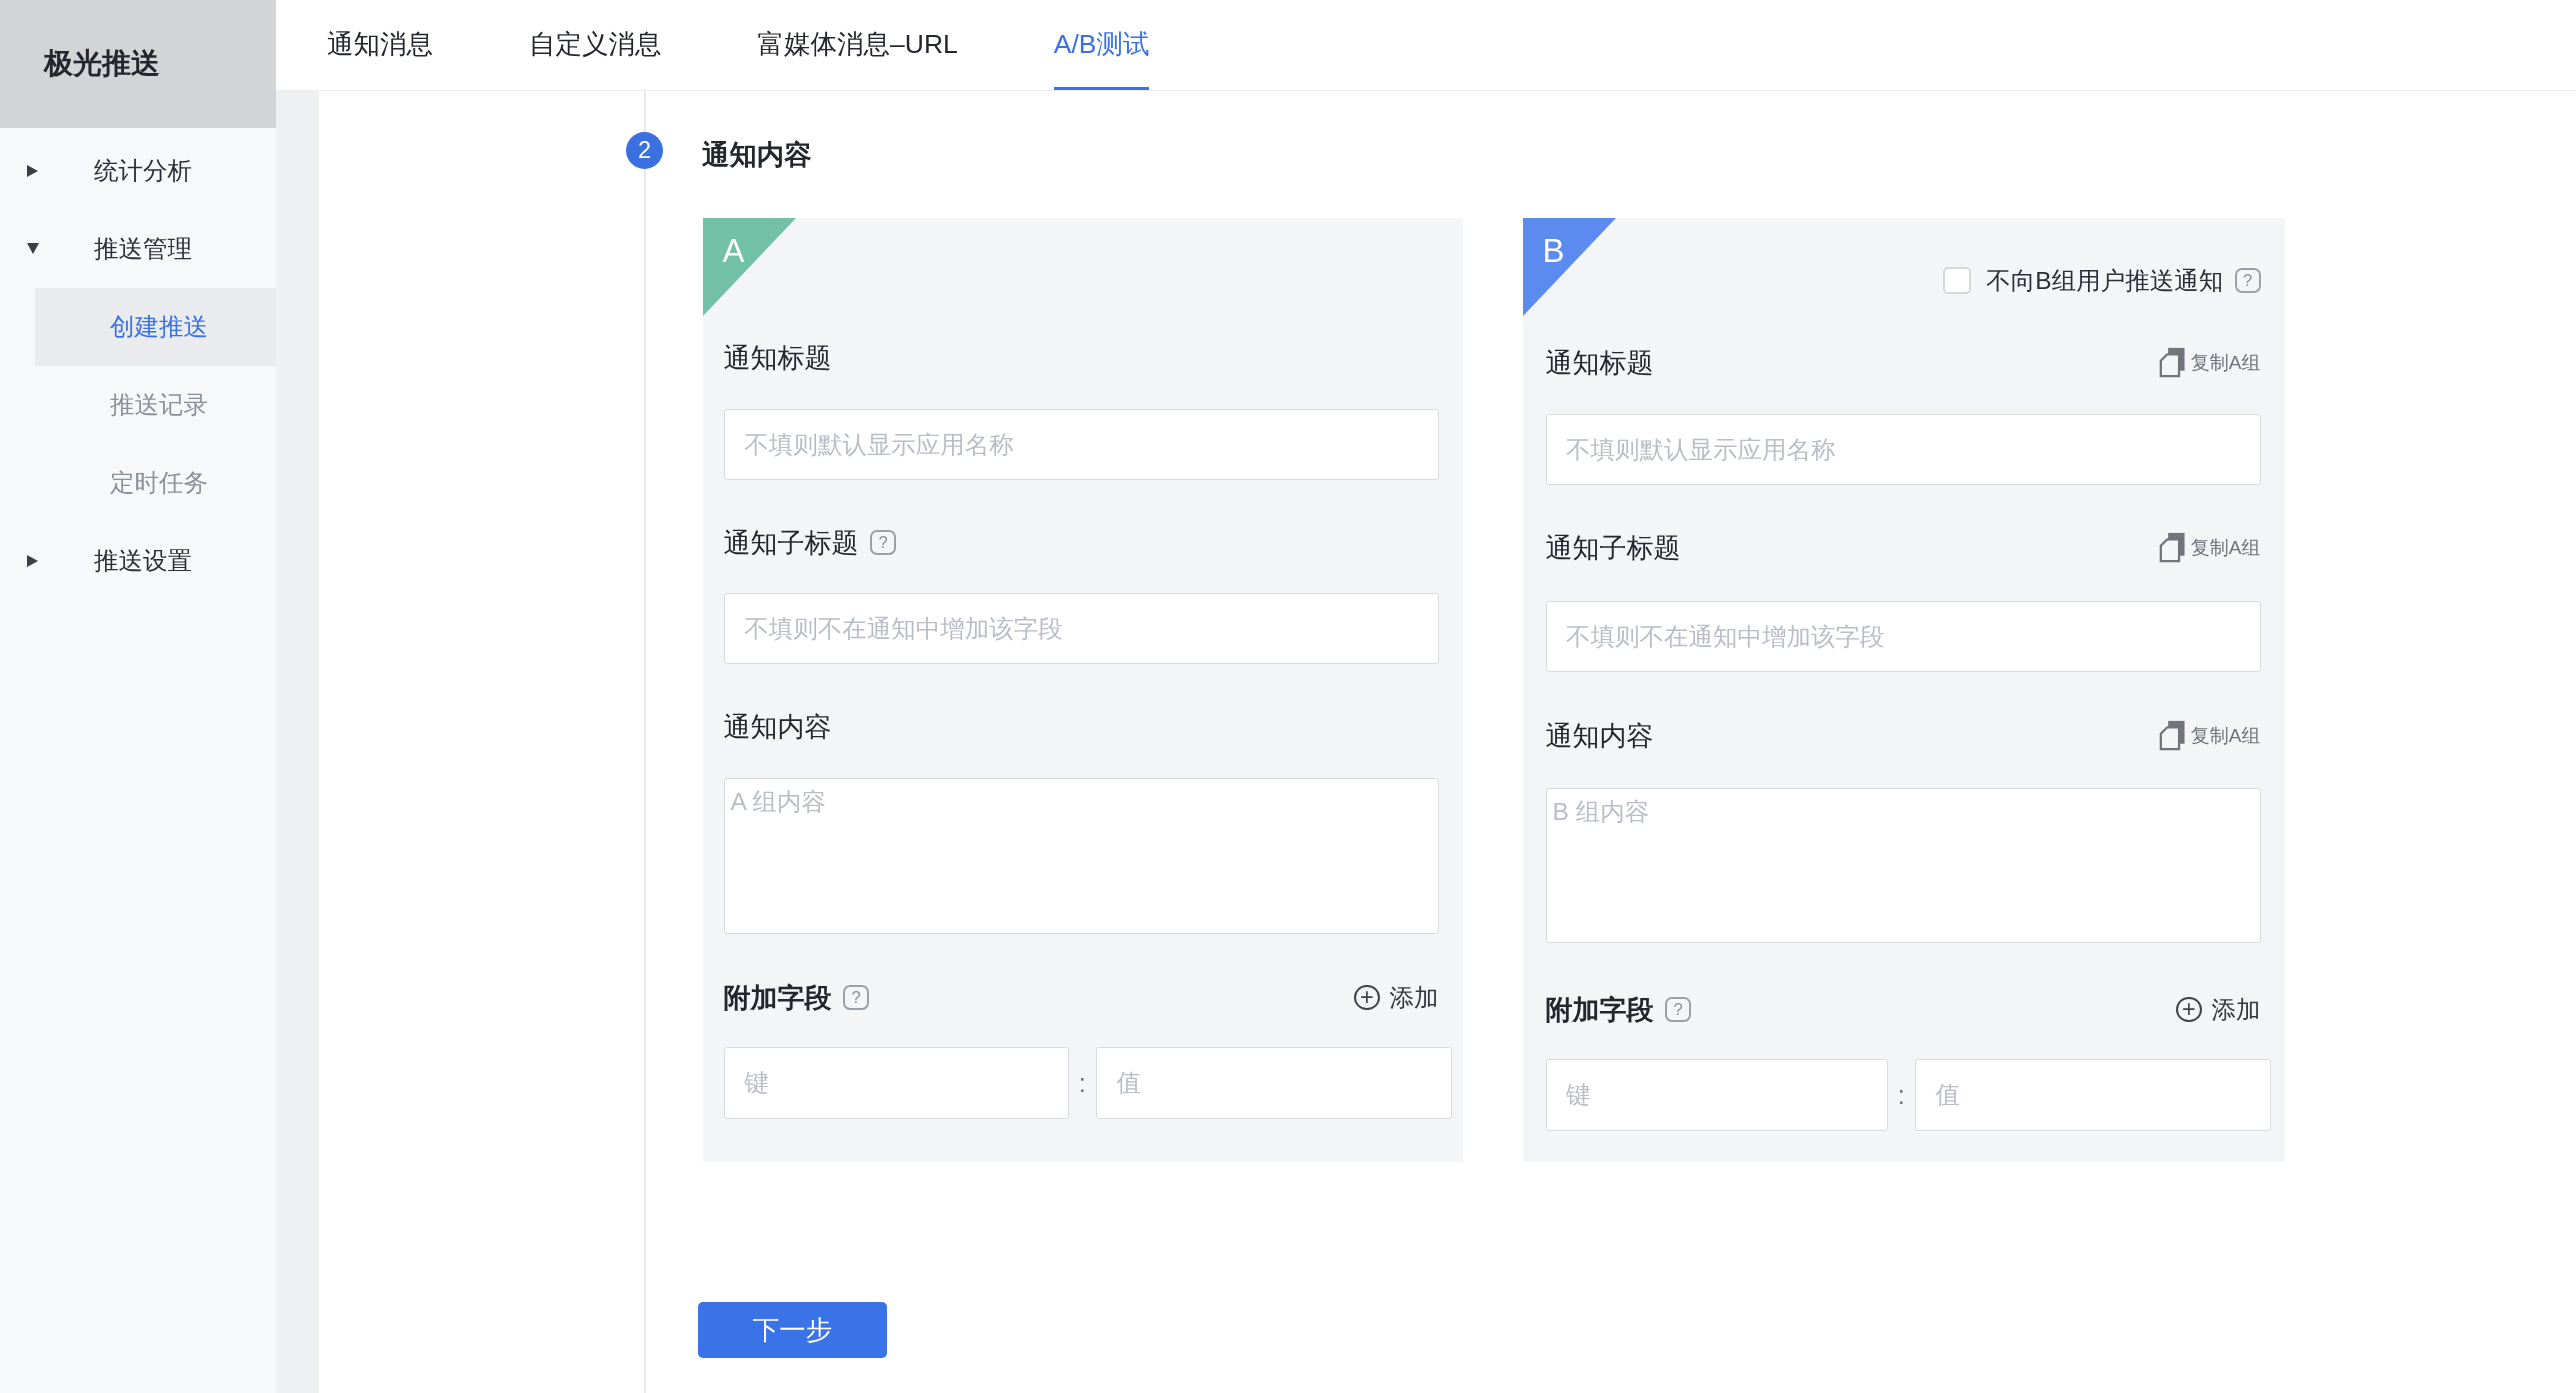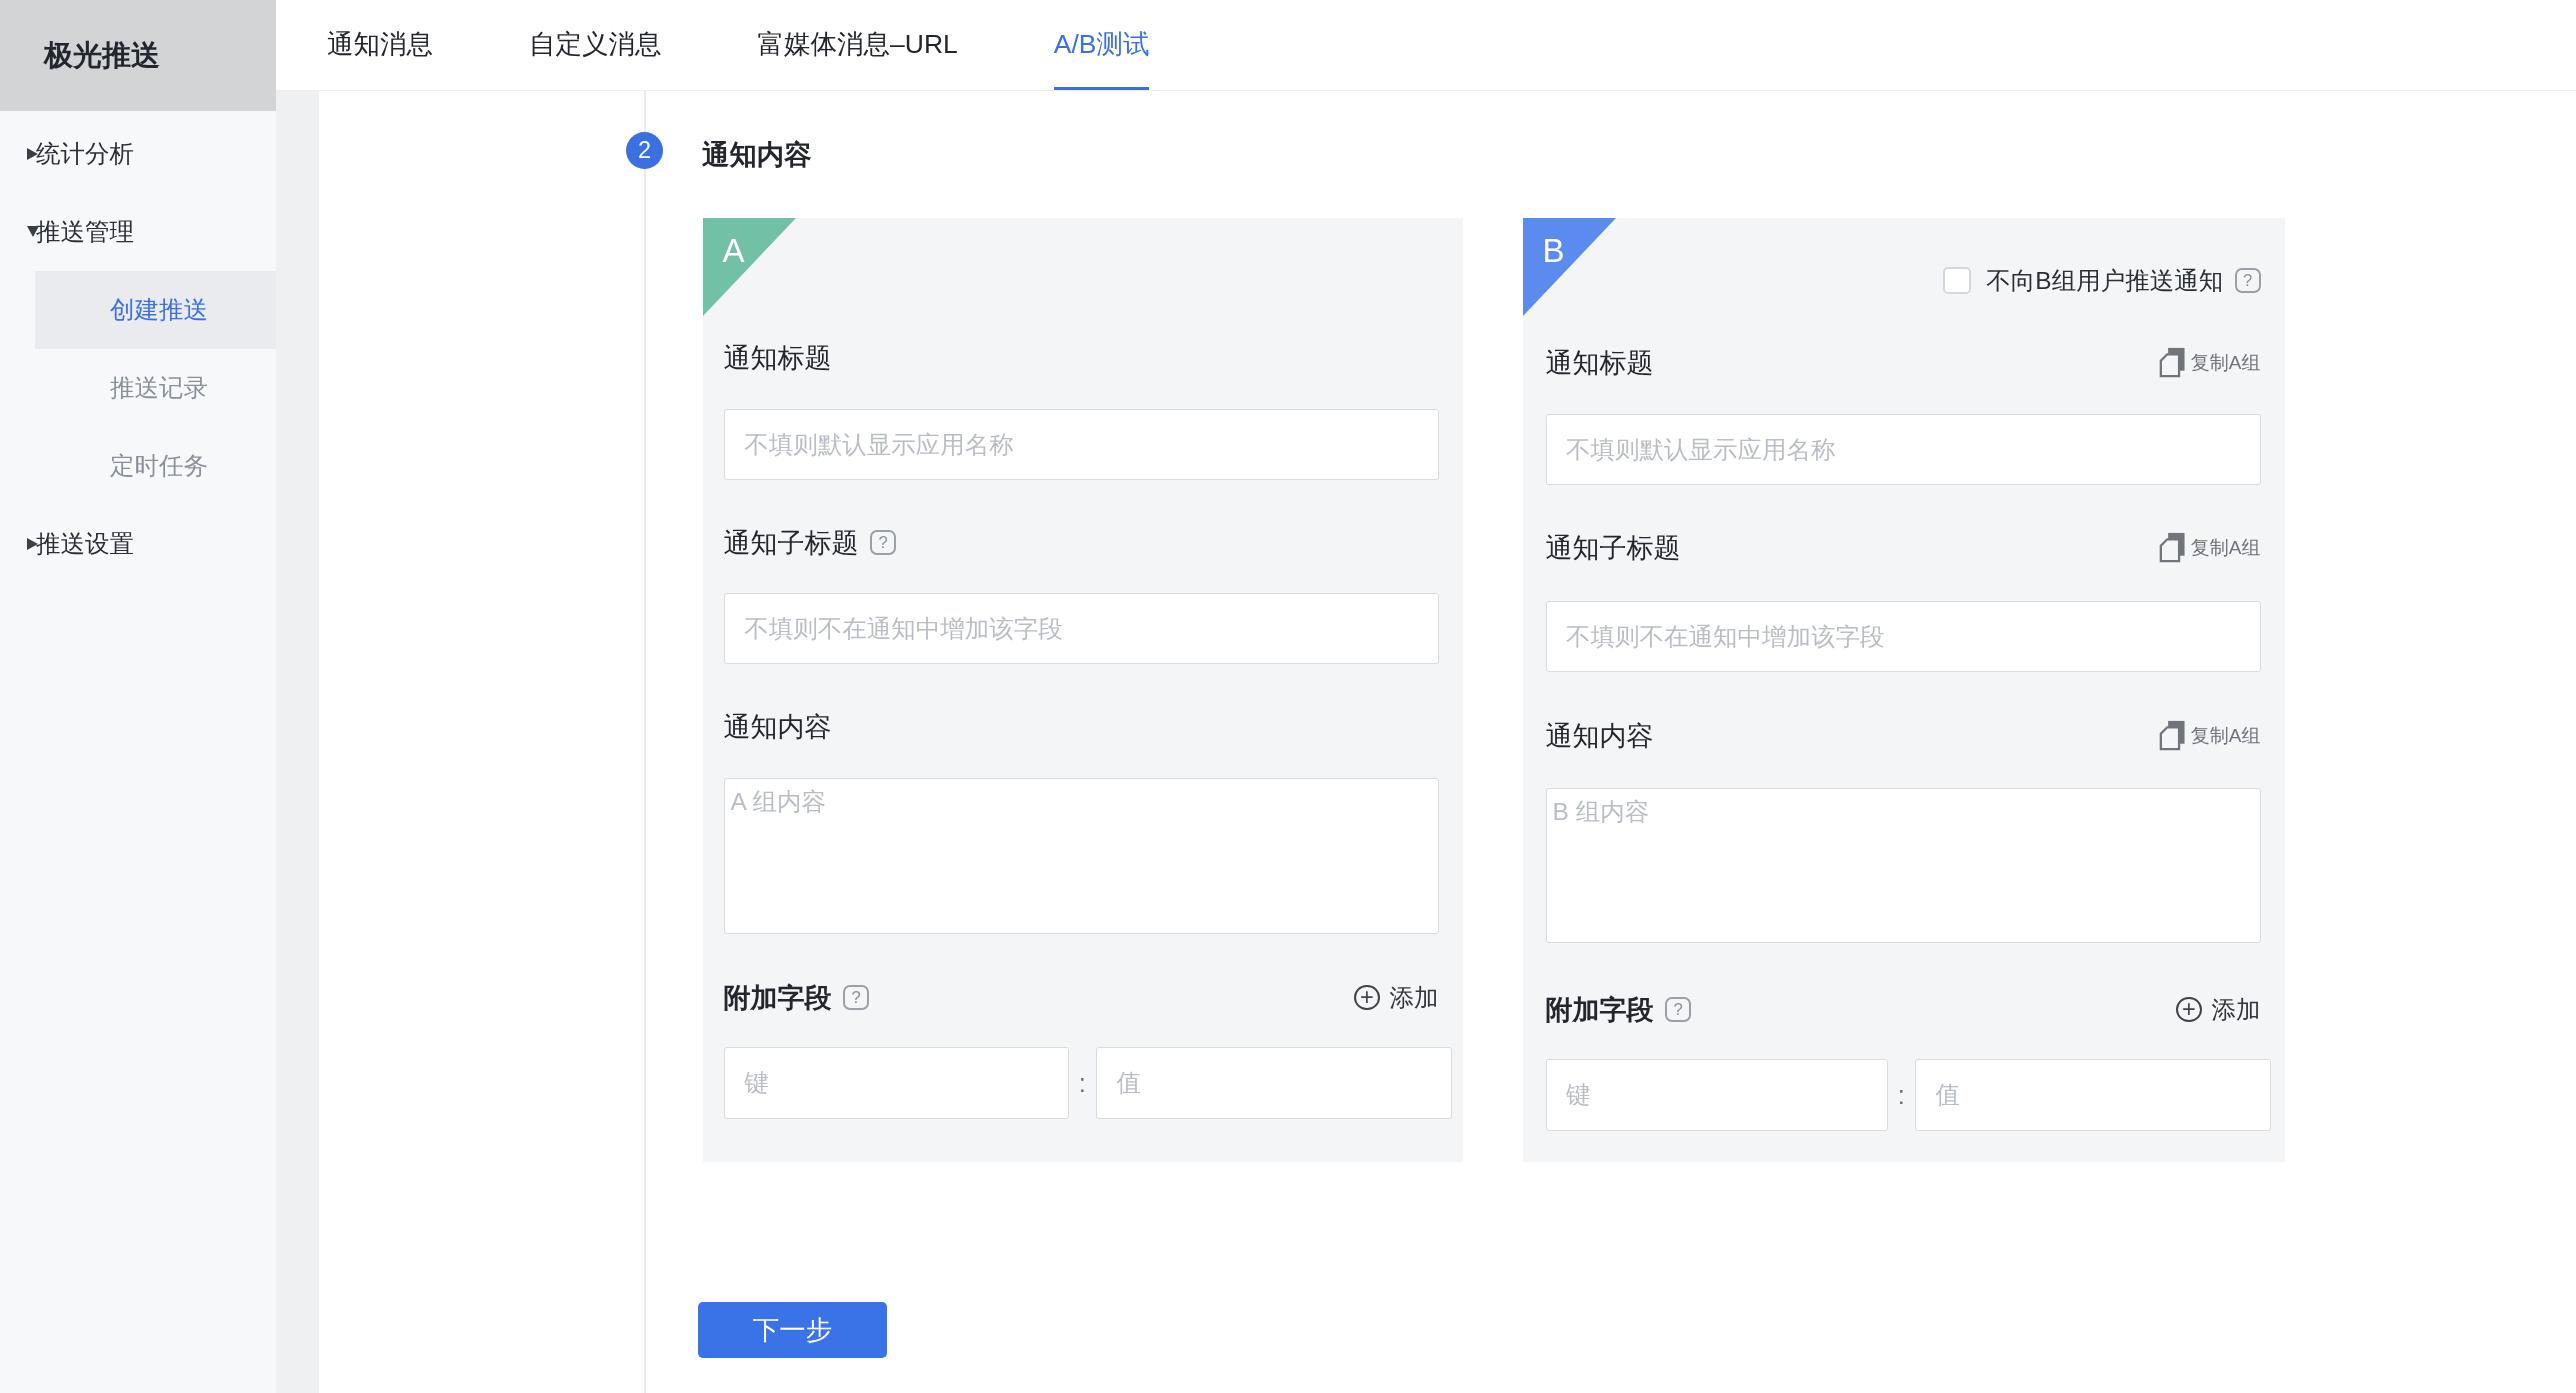--- a/index.html
+++ b/index.html
@@ -5,32 +5,32 @@
   * { margin:0; padding:0; box-sizing:border-box; }
   html,body { width:2576px; height:1394px; }
   body {
     position:relative; background:#ffffff; overflow:hidden;
     font-family:"Liberation Sans","DejaVu Sans",sans-serif; color:#23262d;
   }
 
   
   .sidebar { position:absolute; left:0; top:0; width:276px; height:1394px; background:#f7f8fa; }
   .sb-header {
-    height:111px; background:#d2d4d6; display:flex; align-items:center;
+    height:128px; background:#d2d4d6; display:flex; align-items:center;
     padding-left:44px; font-size:29px; font-weight:bold; color:#22262e;
   }
   .sb-nav { padding-top:3.9px; }
   .sb-item { position:relative; height:78px; display:flex; align-items:center;
              font-size:24.5px; color:#2a2e36; cursor:pointer; }
   .sb-item .arrow { position:absolute; left:27.4px; }
   .arrow-right { width:0; height:0; border-left:11.8px solid #3a3e46;
                  border-top:6.9px solid transparent; border-bottom:6.9px solid transparent; }
   .arrow-down  { width:0; height:0; border-top:11.8px solid #3a3e46;
                  border-left:6.9px solid transparent; border-right:6.9px solid transparent; }
-  .sb-item .sb-label { margin-left:36px; }
+  .sb-item .sb-label { margin-left:94px; }
   .sb-item.sub .sb-label { margin-left:75px; }
   .sb-item.sub { color:#8a9099;margin-left:35px; }
   .sb-item.active { background:#e9ebee; }
   .sb-item.active .sb-label { color:#3a70e0; }
   .sb-item.group-gap { margin-top:8.8px; }
 
   
   .tabbar {
     position:absolute; left:276px; top:0; right:0; height:91px; background:#fff;
     border-bottom:1px solid #edeef0; display:flex; padding-left:51px; gap:96px;

